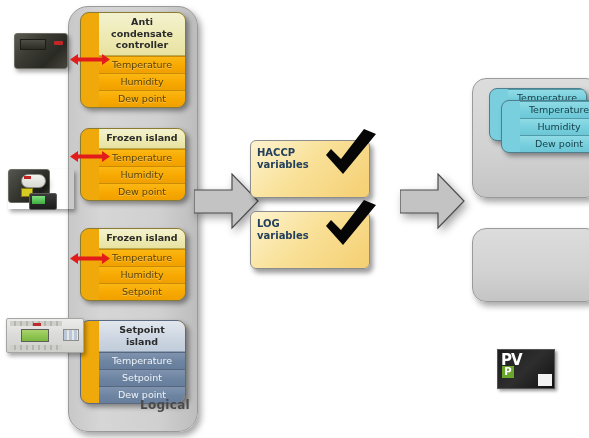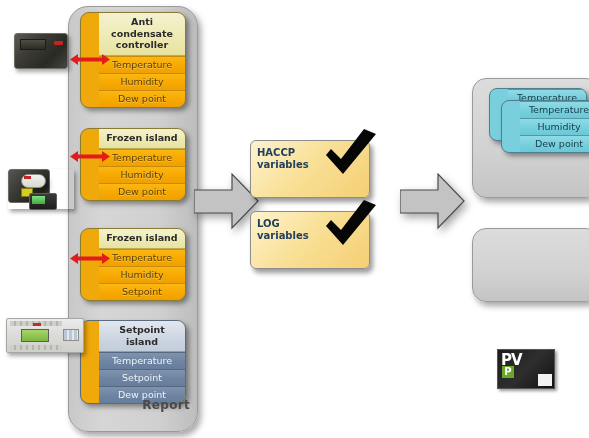--- a/index.html
+++ b/index.html
@@ -177,21 +177,21 @@
   <div class="abs devbox blue" style="left:80px;top:320px;">
     <div class="dev-head">
       <span>Setpoint</span><br>
       <span>island</span>
     </div>
     <div class="dev-row">Temperature</div>
     <div class="dev-row">Setpoint</div>
     <div class="dev-row">Dew point</div>
   </div>
 
-  <div class="abs lbl" id="devices-label">Report</div>
+  <div class="abs lbl" id="devices-label">Logical</div>
 
   <div class="abs photo ph1" style="left:14px;top:33px;"></div>
   <div class="abs red-arrow" style="left:52px;top:53px;">
     <svg width="40" height="13" viewBox="0 0 40 13">
       <polygon points="0,6.5 8,1 8,4.5 32,4.5 32,1 40,6.5 32,12 32,8.5 8,8.5 8,12" fill="#e21b1b"></polygon>
     </svg>
   </div>
 
   <div class="abs photo ph2" style="left:8px;top:133px;">
     <div class="body"></div>

